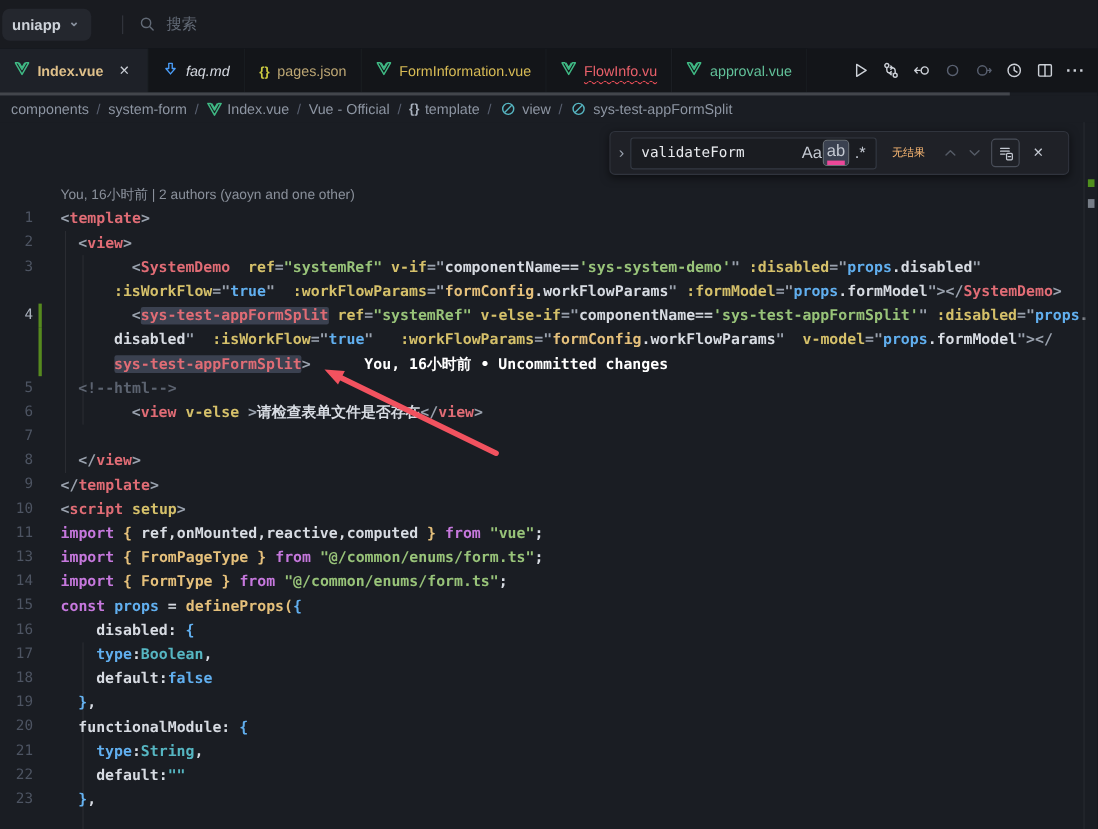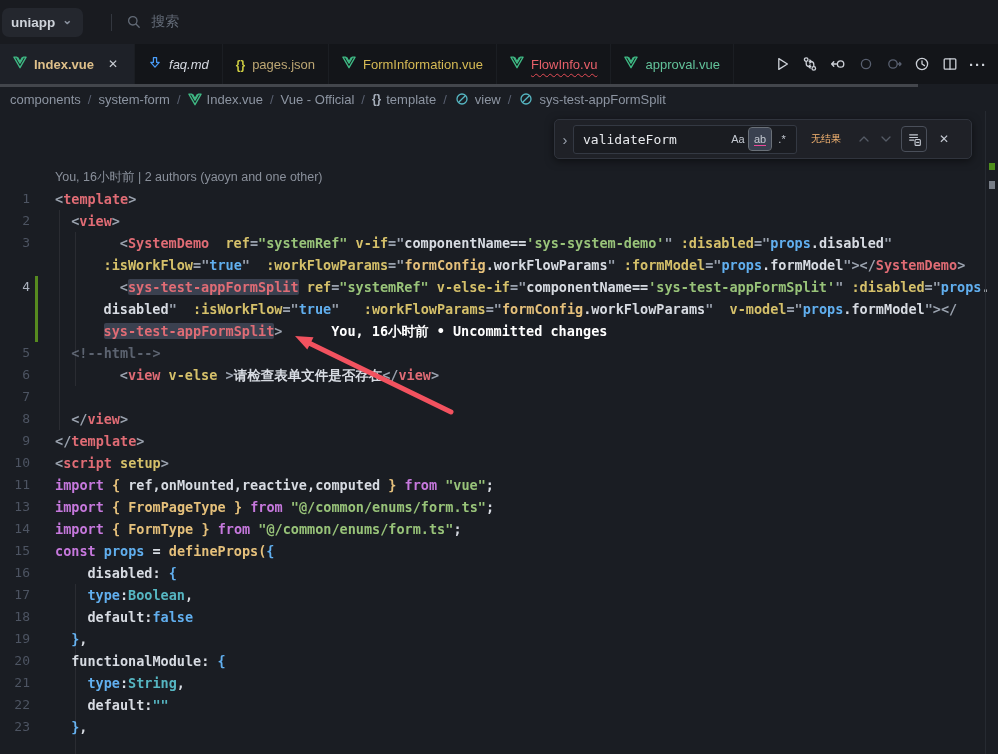--- a/index.html
+++ b/index.html
@@ -66,24 +66,24 @@
   
   .find{position:absolute;top:8px;right:26px;width:408px;height:38px;background:#1f2127;
         border:1px solid #30343d;border-radius:5px;box-shadow:0 2px 8px rgba(0,0,0,.5);
         display:flex;align-items:center;padding:0 6px 0 2px;z-index:5;}
   .fchev{color:#9aa2ae;font-size:15px;width:16px;text-align:center;cursor:pointer;}
   .finput{display:flex;align-items:center;background:#1a1c21;border:1px solid #343943;
           border-radius:3px;height:27px;padding:0 3px 0 7px;width:212px;}
   .finput input{flex:1;min-width:0;background:transparent;border:none;outline:none;
           color:#e8eaee;font-family:"DejaVu Sans Mono",monospace;font-size:13px;}
   .ftog{width:22px;height:22px;display:flex;align-items:center;justify-content:center;
-        color:#c4c9d2;font-size:11px;border-radius:3px;cursor:pointer;flex:none;
+        color:#c4c9d2;font-size:15px;border-radius:3px;cursor:pointer;flex:none;
         font-family:"Liberation Sans",sans-serif;}
   .ftog.on{background:#3a4150;outline:1px solid #6a7078;}
-  .ftog .uline{border-bottom:1px solid #ec4899;padding-bottom:0px;}
+  .ftog .uline{border-bottom:4px solid #ec4899;padding-bottom:0px;}
   .fres{color:#fdba74;font-size:10px;margin:0 12px 0 14px;white-space:nowrap;}
   .fnav{width:22px;height:22px;display:flex;align-items:center;justify-content:center;
         color:#555b66;cursor:default;}
   .fsel{width:24px;height:24px;display:flex;align-items:center;justify-content:center;
         color:#c4c9d2;border:1px solid #4a4f5a;border-radius:4px;margin:0 6px 0 4px;cursor:pointer;}
   .fclose{width:22px;height:22px;display:flex;align-items:center;justify-content:center;
         color:#c4c9d2;font-size:12px;cursor:pointer;}
 
   
   .ruler{position:absolute;right:0;top:0;bottom:0;width:12px;border-left:1px solid #262a31;}

